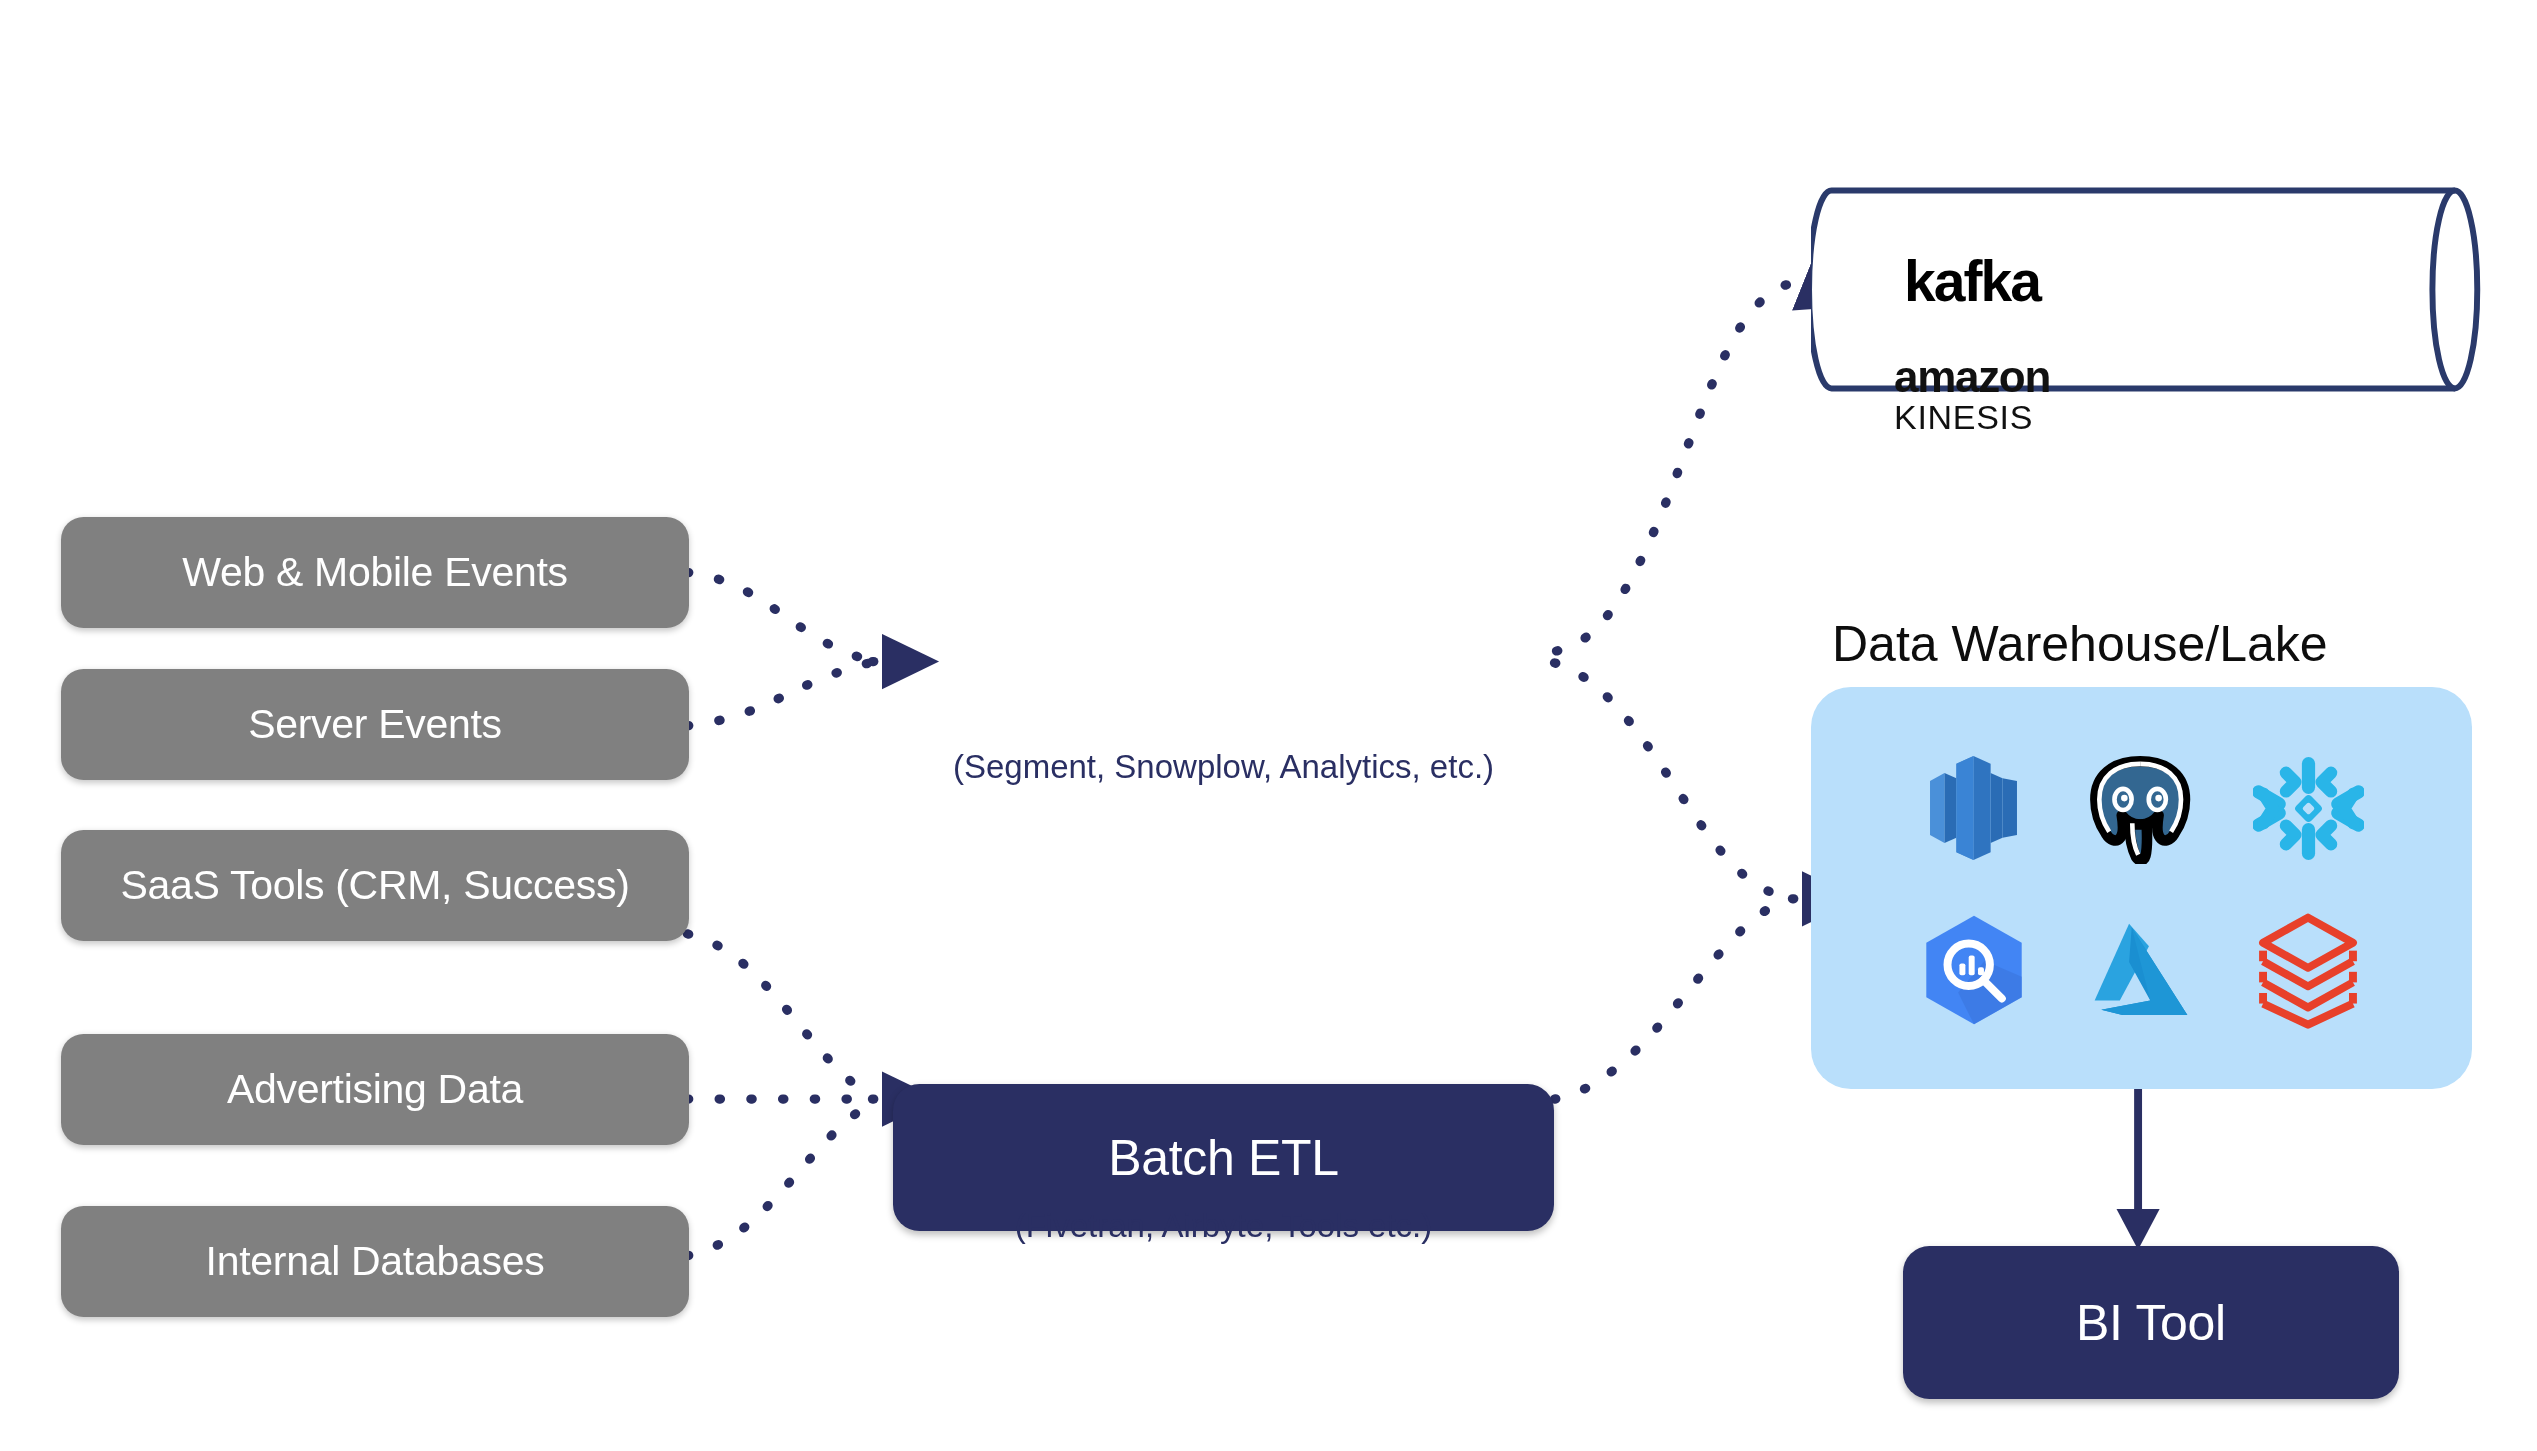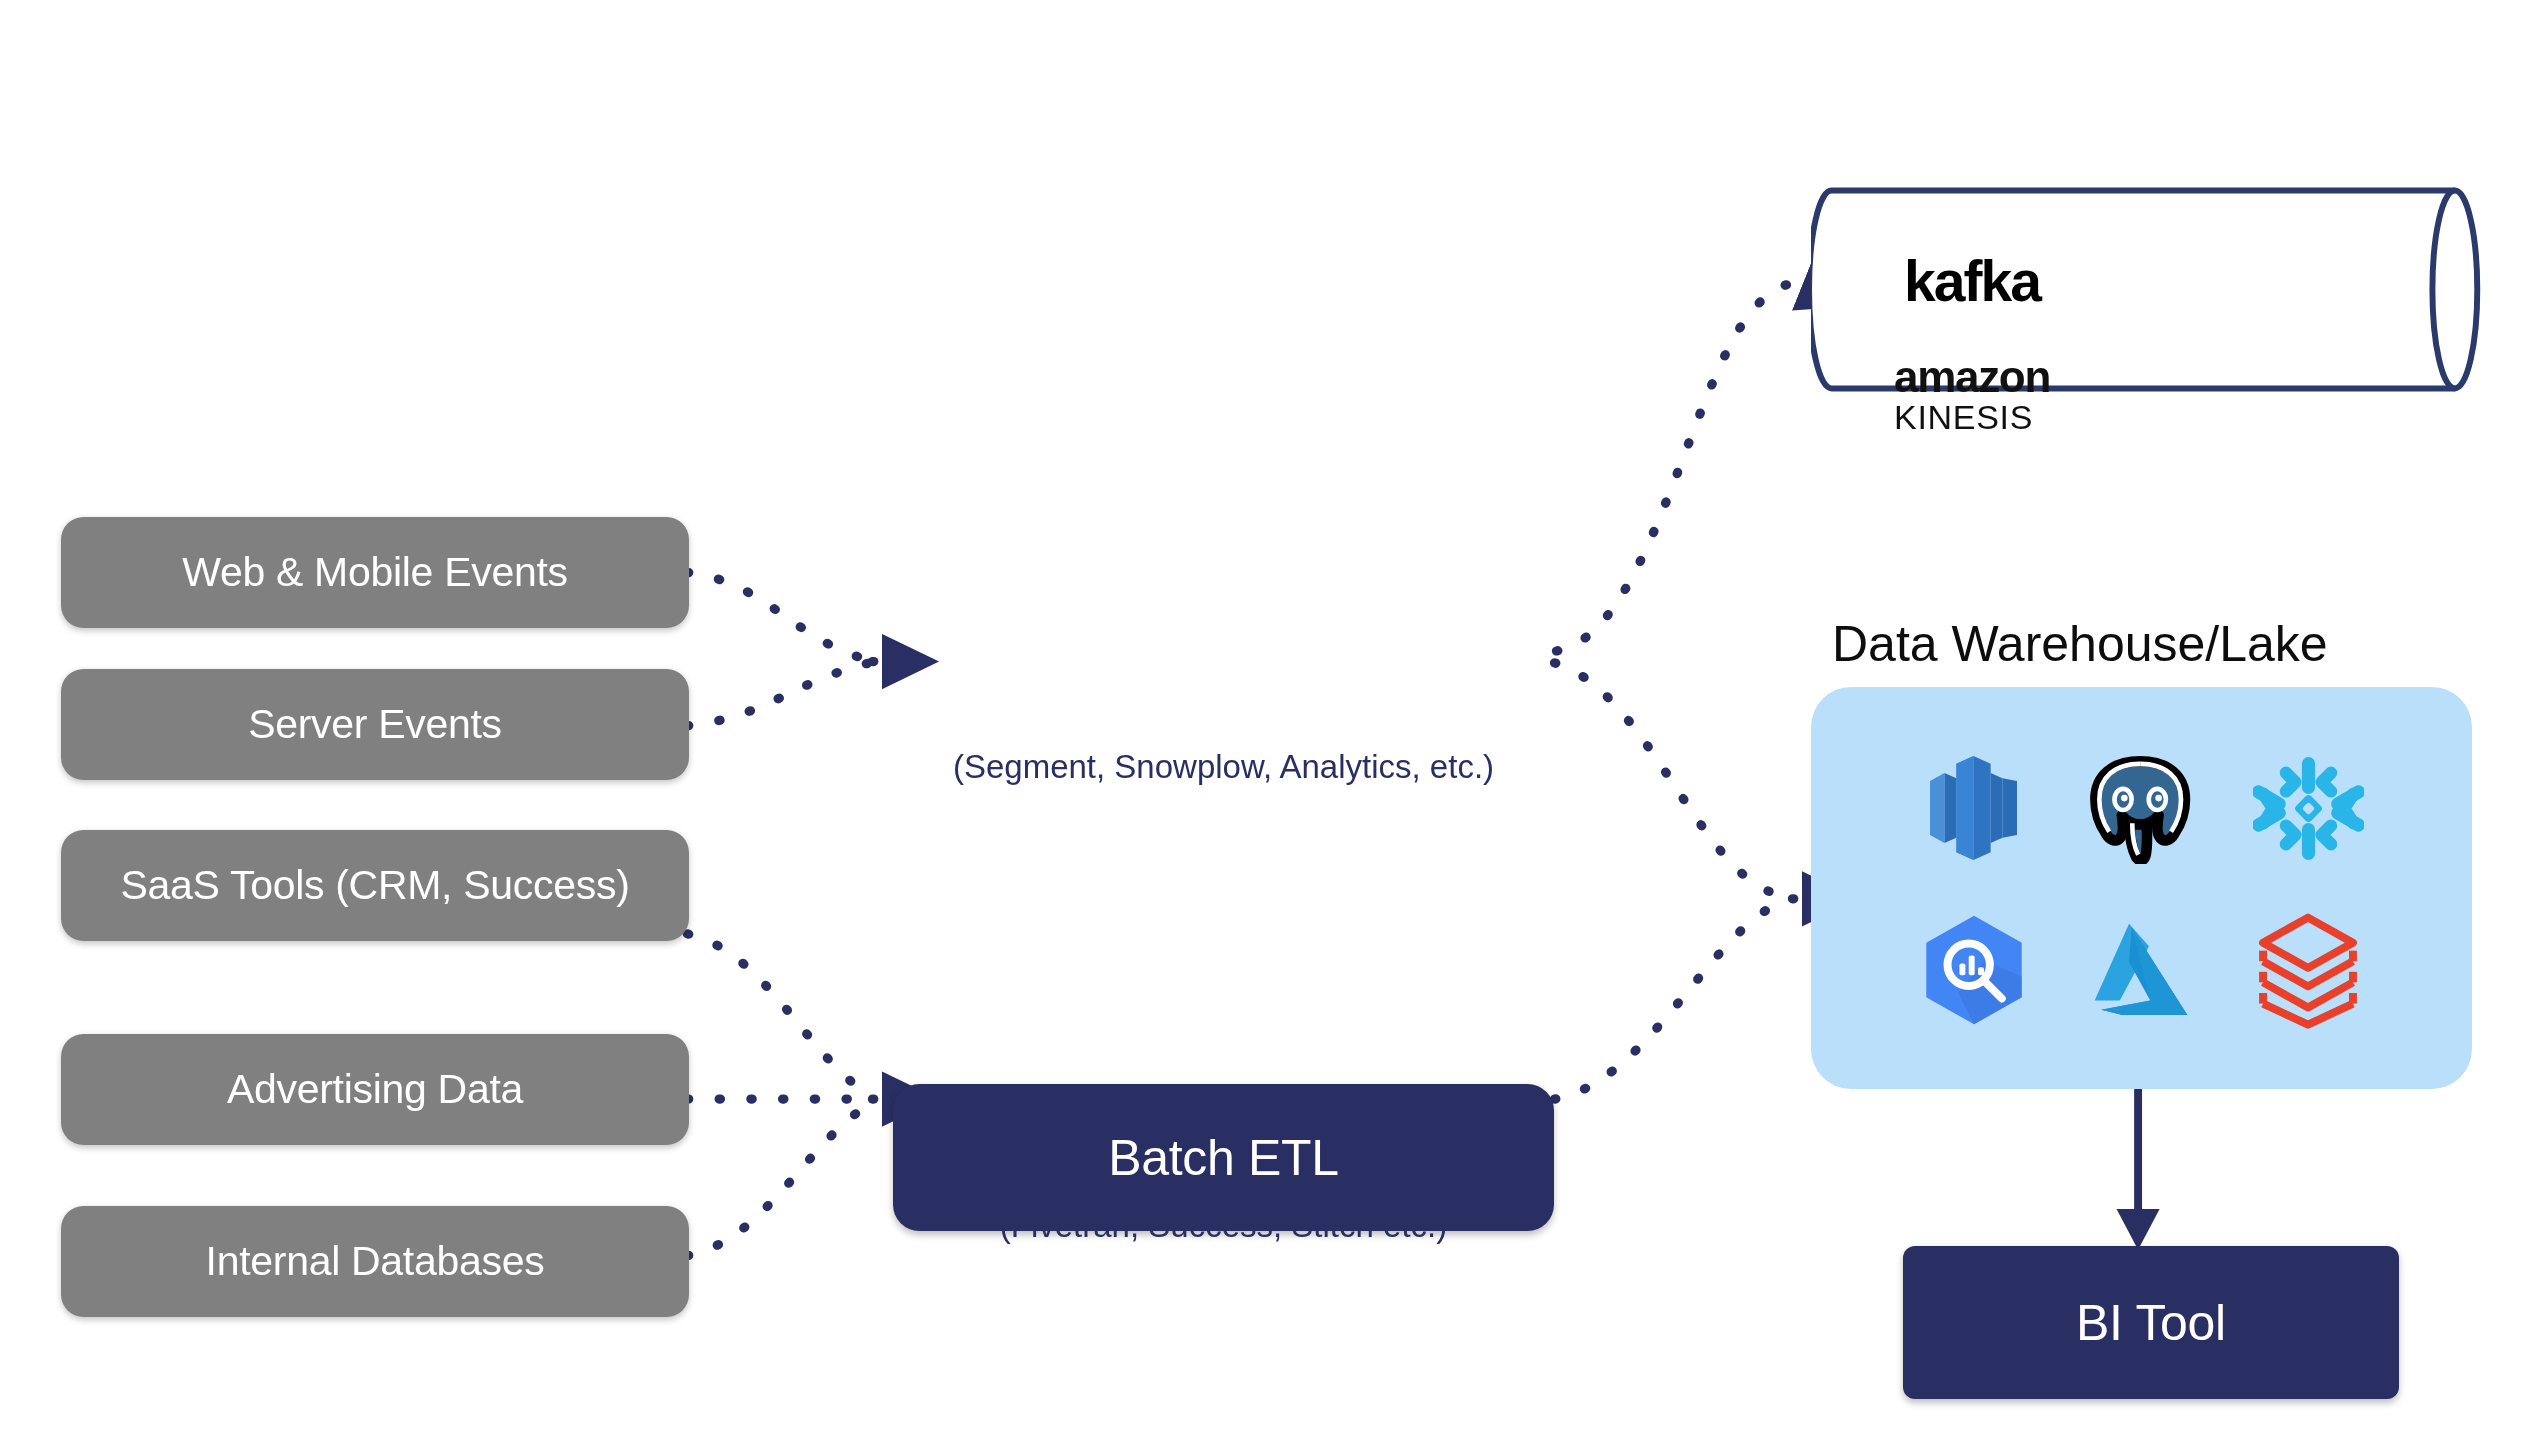--- a/index.html
+++ b/index.html
@@ -206,21 +206,21 @@
 
   <div class="src-box" style="left:61px; top:1190px; width:628px; height:111px;margin-top:16px;">
     <span>Internal Databases</span>
   </div>
 
   <div class="proc-caption" style="left:893px; top:748px; width:661px;">(Segment, Snowplow, Analytics, etc.)</div>
 
   <div class="proc-box" style="left:893px; top:1084px; width:661px; height:147px;">
     <span>Batch ETL</span>
   </div>
-  <div class="proc-caption" style="left:893px; top:1207px; width:661px;">(Fivetran, Success, Stitch etc.)</div>
+  <div class="proc-caption" style="left:893px; top:1207px; width:661px;">(Fivetran, Airbyte, Tools etc.)</div>
 
 
   <svg class="cylinder" style="left:1811px; top:180px;" width="694" height="219" viewBox="0 0 1050 332" xmlns="http://www.w3.org/2000/svg">
 
     <path d="M 30,16 L 975,16 A 34 150 0 0 1 975,316 L 30,316 A 34 150 0 0 1 30,16 Z" fill="#ffffff" stroke="#2a3a6b" stroke-width="9"></path>
 
     <path d="M 975,16 A 34 150 0 0 0 975,316" fill="none" stroke="#2a3a6b" stroke-width="9"></path>
   </svg>
 
   <div class="cyl-logos" style="left:1894px; top:230px; height:119px;flex-direction:column;">
@@ -369,18 +369,18 @@
           <polyline points="12,92 12,108"></polyline>
           <polyline points="148,92 148,108"></polyline>
           <polyline points="12,140 80,172 148,140"></polyline>
           <polyline points="12,124 12,140"></polyline>
           <polyline points="148,124 148,140"></polyline>
         </g>
       </svg>
     </div>
   </div>
 
-  <div class="proc-box" style="left:1903px; top:1246px; width:496px; height:153px;border-radius:12px;">
+  <div class="proc-box" style="left:1903px; top:1246px; width:496px; height:153px;">
     <span>BI Tool</span>
   </div>
 
 </div>
 
 
 </body></html>

